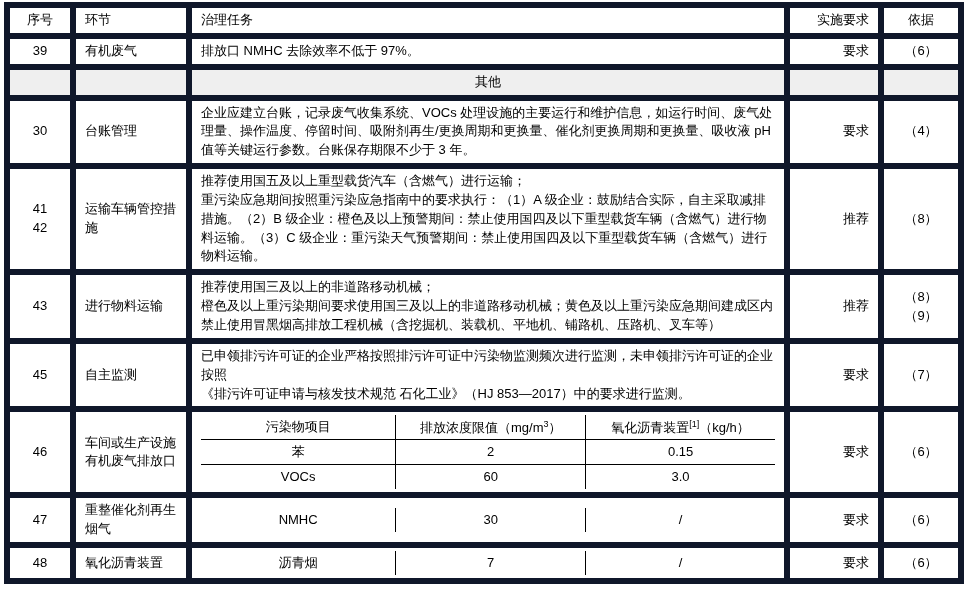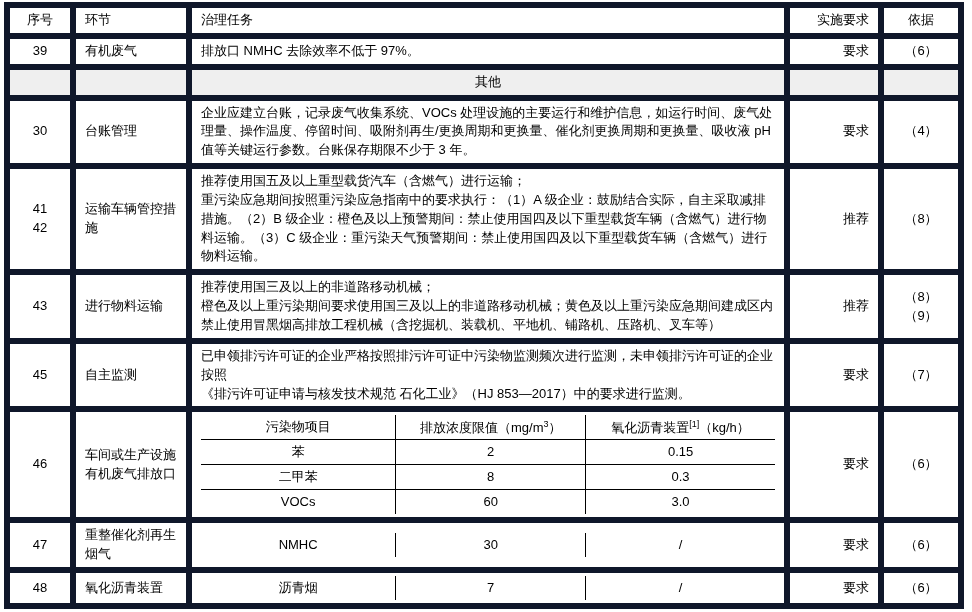--- a/index.html
+++ b/index.html
@@ -175,25 +175,20 @@
               <td class="last col-rate">
                 <span>氧化沥青装置</span><sup>[1]</sup><span>（kg/h）</span>
               </td>
             </tr>
             <tr>
               <td class="first">苯</td>
               <td>2</td>
               <td class="last">0.15</td>
             </tr>
             <tr>
-              <td class="first">二甲苯</td>
-              <td>8</td>
-              <td class="last">0.3</td>
-            </tr>
-            <tr>
               <td class="first">VOCs</td>
               <td>60</td>
               <td class="last">3.0</td>
             </tr>
           </tbody>
             </table>
         </td>
         <td class="c-req">要求</td>
         <td class="c-basis">（6）</td>
       </tr>

